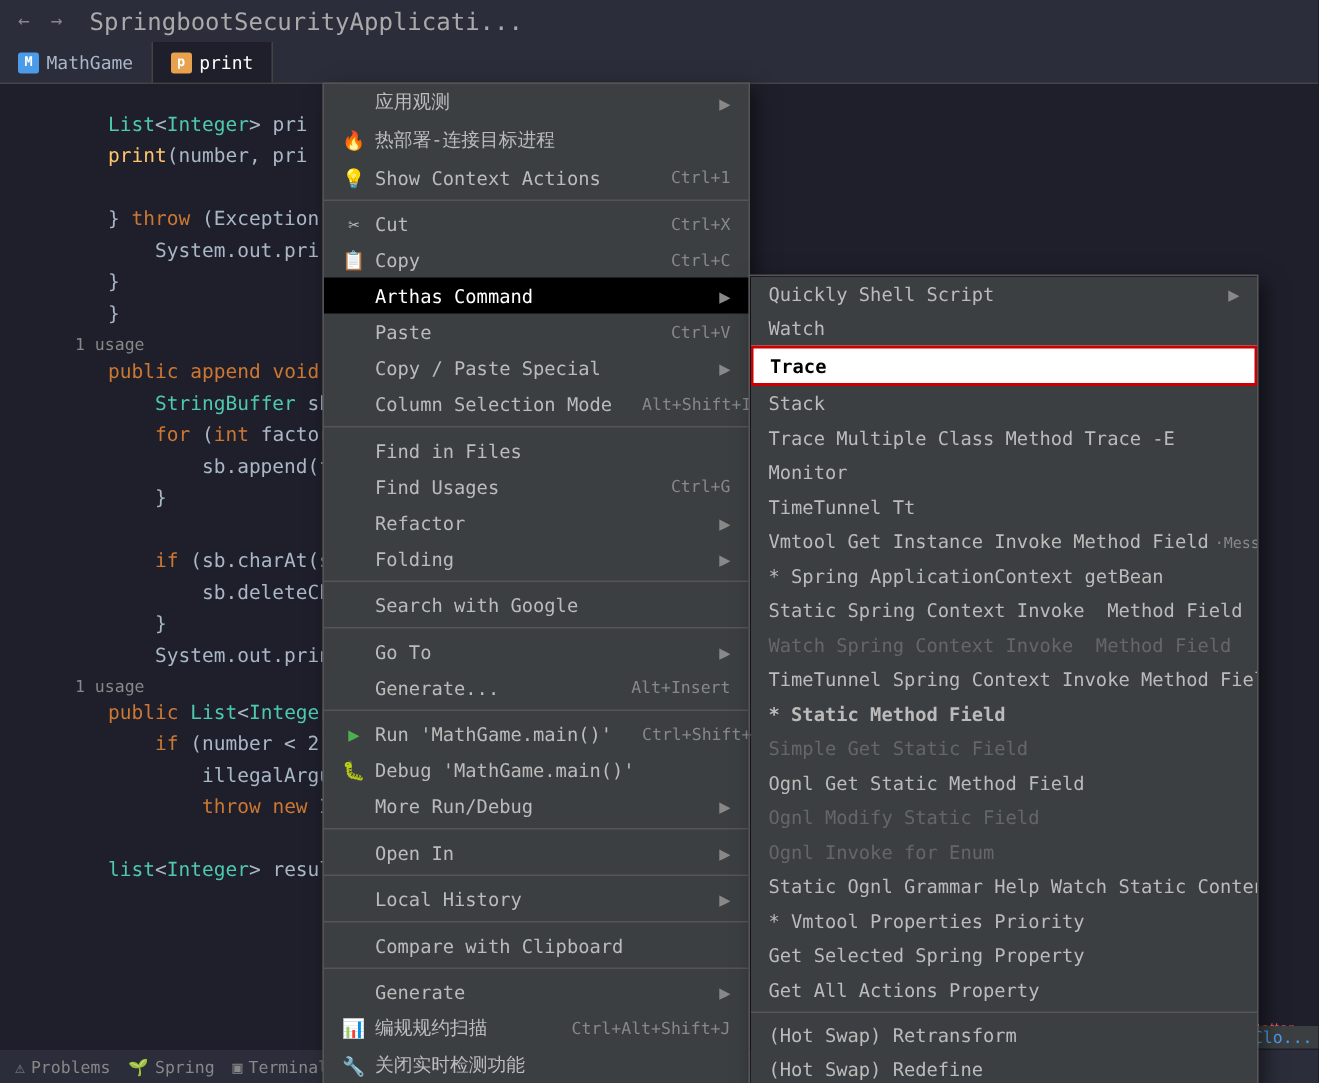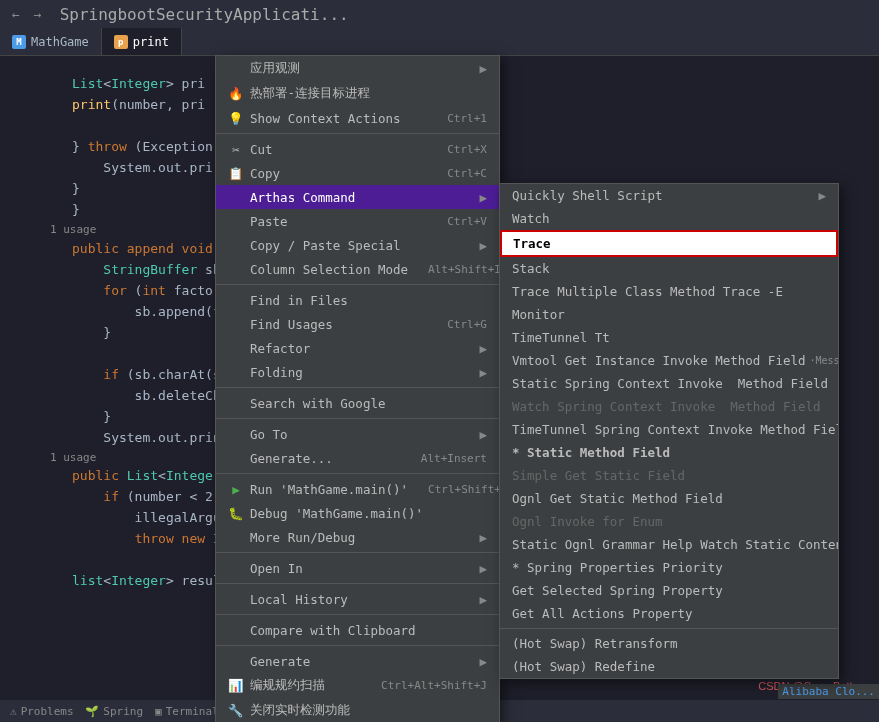--- a/index.html
+++ b/index.html
@@ -103,21 +103,21 @@
     }
     .menu-item {
       display: flex;
       align-items: center;
       padding: 4px 12px;
       cursor: pointer;
       position: relative;
       white-space: nowrap;
     }
     .menu-item.arthas-highlighted {
-      background: #4c1d95;
+      background: #000000;
       color: #fff;
     }
     .menu-item .shortcut {
       margin-left: auto;
       color: #888;
       font-size: 11px;
       padding-left: 20px;
     }
     .menu-item .arrow {
       margin-left: auto;
@@ -146,21 +146,21 @@
       background: #3c3f41;
       border: 1px solid #555;
       color: #bbb;
       font-size: 12.5px;
       min-width: 320px;
       box-shadow: 4px 4px 12px rgba(0,0,0,0.5);
       z-index: 200;
     }
     .submenu-item {
       display: flex;
-      align-items: center;
+      align-items: flex-end;
       padding: 4px 12px;
       cursor: pointer;
       white-space: nowrap;
     }
     .submenu-item.highlighted {
       background: #fff;
       color: #000;
       border: 2px solid #e03030;
       padding-left: 11px;
     }
@@ -393,45 +393,51 @@
         <span>Monitor</span>
       </div>
       <div class="submenu-item">
         <span>TimeTunnel Tt</span>
       </div>
       <div class="submenu-item">
         <span>Vmtool Get Instance Invoke Method Field</span>
         <span style="color:#888;font-size:10px;margin-left:4px;">·Message</span>
       </div>
       <div class="submenu-item">
+        <span>* Spring ApplicationContext getBean</span>
+      </div>
+      <div class="submenu-item">
         <span>Static Spring Context Invoke&nbsp; Method Field</span>
       </div>
       <div class="submenu-item disabled">
         <span>Watch Spring Context Invoke&nbsp; Method Field</span>
       </div>
       <div class="submenu-item">
         <span>TimeTunnel Spring Context Invoke Method Field</span>
       </div>
       <div class="submenu-item" style="font-weight:bold;">
         <span>* Static Method Field</span>
       </div>
       <div class="submenu-item disabled">
         <span>Simple Get Static Field</span>
       </div>
       <div class="submenu-item">
         <span>Ognl Get Static Method Field</span>
       </div>
       <div class="submenu-item disabled">
+        <span>Ognl Modify Static Field</span>
+      </div>
+      <div class="submenu-item disabled">
         <span>Ognl Invoke for Enum</span>
       </div>
       <div class="submenu-item">
         <span>Static Ognl Grammar Help Watch Static Content</span>
       </div>
       <div class="submenu-item">
-        <span>* Spring Properties Priority</span>
+        <span>* Vmtool Properties Priority</span>
       </div>
       <div class="submenu-item">
         <span>Get Selected Spring Property</span>
       </div>
       <div class="submenu-item">
         <span>Get All Actions Property</span>
       </div>
       <div class="submenu-separator"></div>
       <div class="submenu-item">
         <span>(Hot Swap) Retransform</span>

